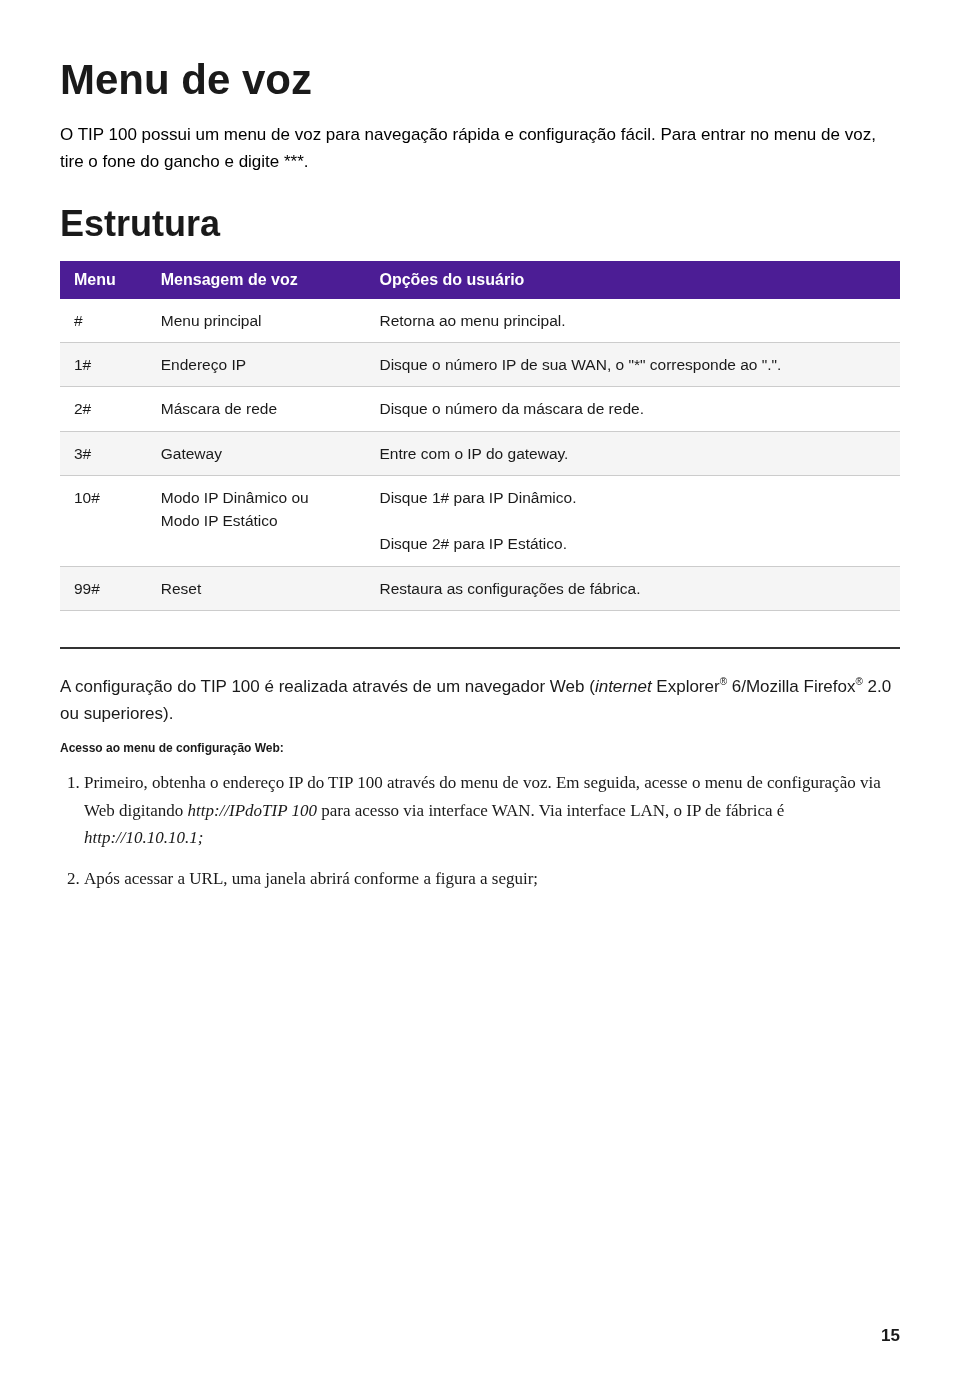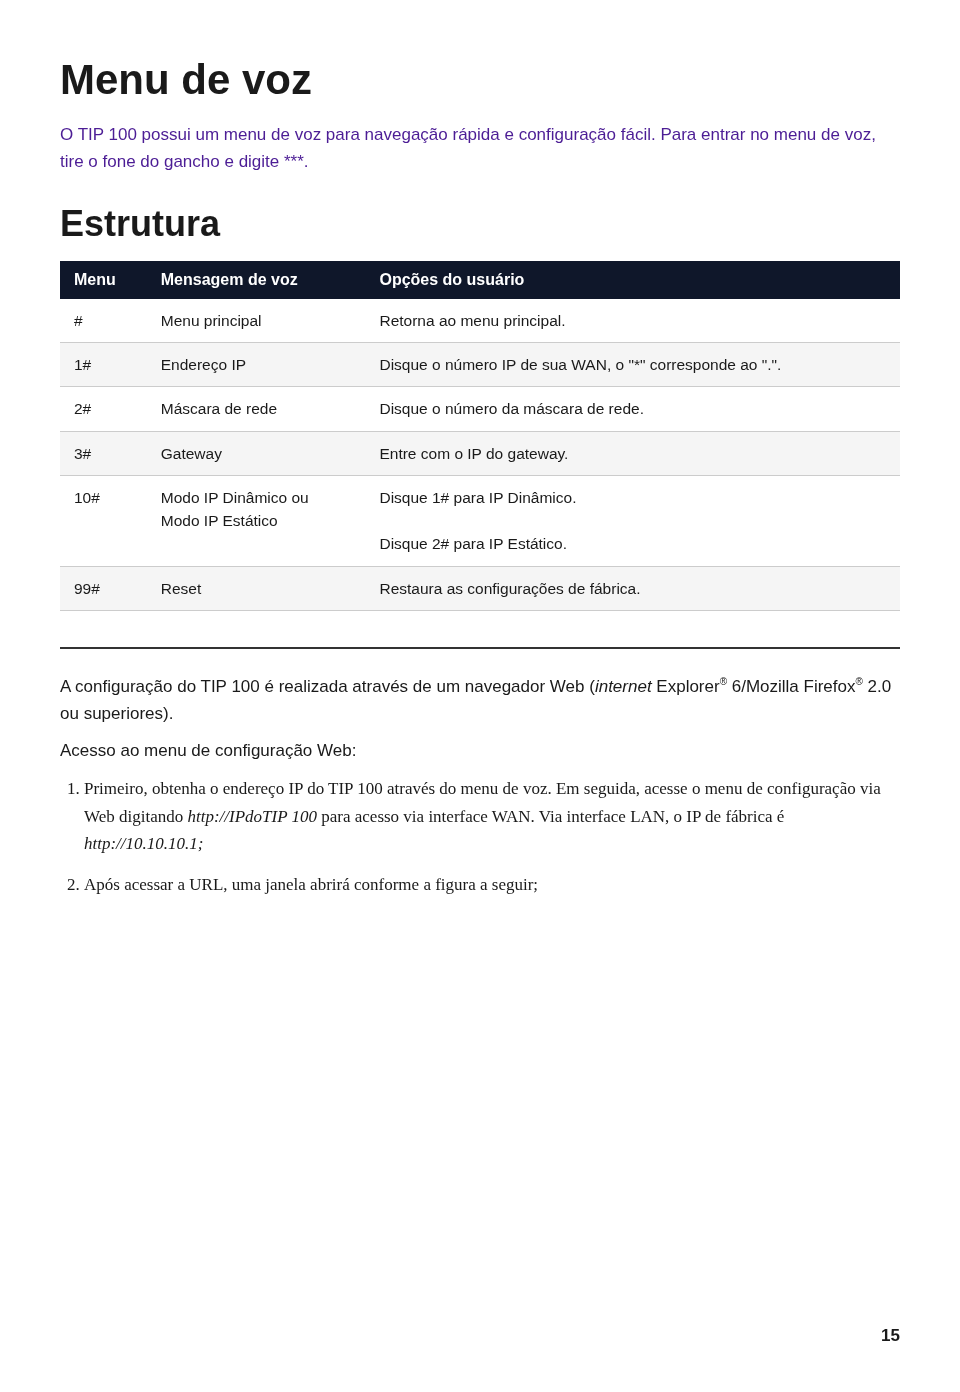--- a/index.html
+++ b/index.html
@@ -26,21 +26,21 @@
     .page-title {
       font-size: 42px;
       font-weight: bold;
       color: #1a1a1a;
       margin-bottom: 18px;
       line-height: 1.15;
     }
 
     .intro-text {
       font-size: 17px;
-      color: #4c1d95;
+      color: #000000;
       line-height: 1.55;
       margin-bottom: 28px;
     }
 
     
     .section-heading {
       font-size: 36px;
       font-weight: bold;
       color: #1a1a1a;
       margin-bottom: 16px;
@@ -48,21 +48,21 @@
 
     
     .menu-table {
       width: 100%;
       border-collapse: collapse;
       margin-bottom: 36px;
       font-size: 16px;
     }
 
     .menu-table thead tr {
-      background: #0f172a;
+      background: #4c1d95;
       color: #ffffff;
     }
 
     .menu-table thead th {
       padding: 10px 14px;
       text-align: left;
       font-weight: bold;
       font-size: 16px;
     }
 
@@ -117,22 +117,22 @@
     .config-text em {
       font-style: italic;
     }
 
     .config-text sup {
       font-size: 10px;
       vertical-align: super;
     }
 
     .access-heading {
-      font-size: 17px;
-      font-weight: normal;
+      font-size: 12px;
+      font-weight: bold;
       color: #1a1a1a;
       margin-bottom: 14px;
     }
 
     .numbered-list {
       padding-left: 24px;
       font-size: 17px;
       line-height: 1.6;
       color: #1a1a1a;
       font-family: Liberation Serif, serif;

